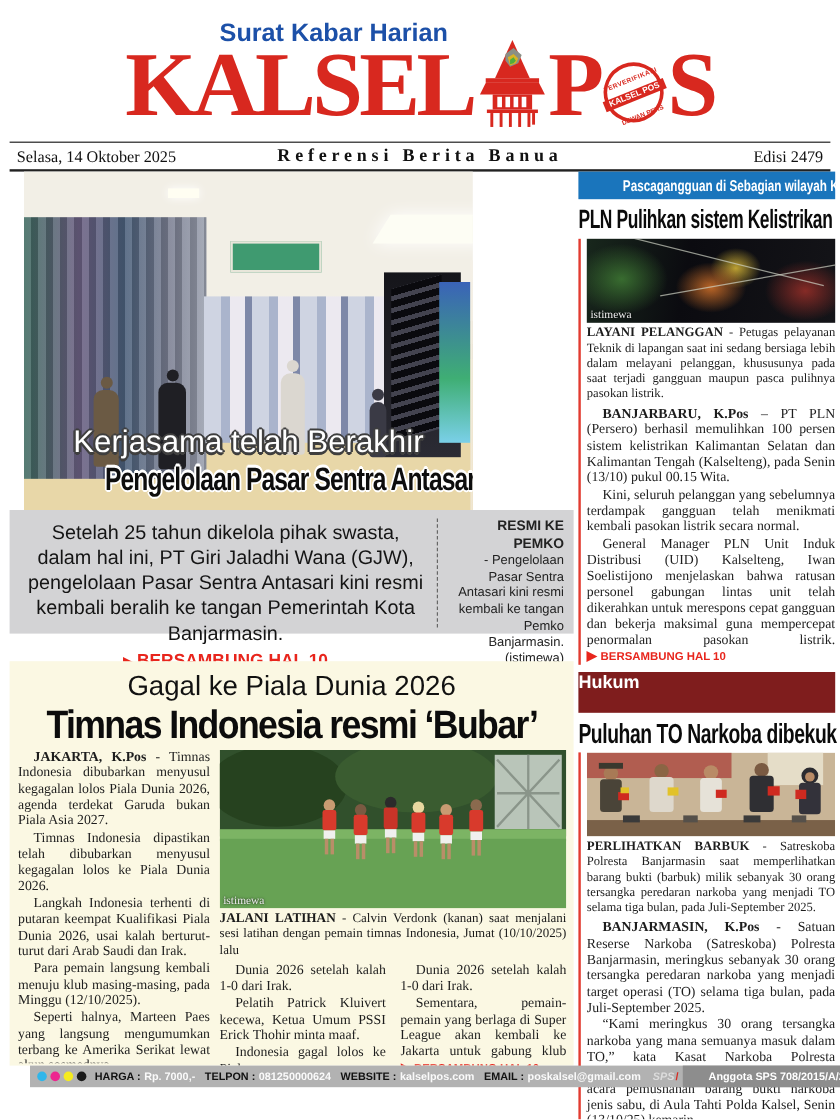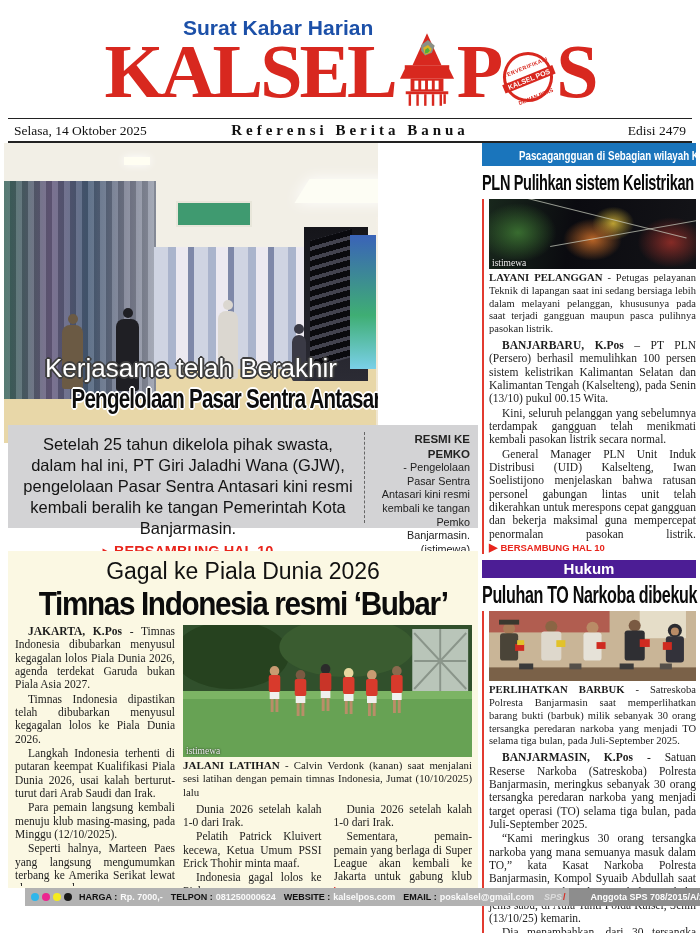--- a/index.html
+++ b/index.html
@@ -19,21 +19,21 @@
   .stamp .s2{display:block;background:#d8281f;color:#fff;font-size:7px;font-weight:bold;margin:2px -5px;padding:1px 0;}
   .stamp .s3{font-size:5.5px;font-weight:bold;margin-top:1px;}
   .rule1{position:absolute;top:118px;left:8px;width:684px;height:1px;background:#222;}
   .dateRow{position:absolute;top:121px;left:8px;width:684px;height:19px;font-size:13.5px;color:#111;}
   .dateRow .d{position:absolute;left:6px;top:2px;}
   .dateRow .s{position:absolute;left:0;top:1px;width:100%;text-align:center;font-weight:bold;font-size:15px;letter-spacing:4px;}
   .dateRow .e{position:absolute;right:6px;top:2px;}
   .rule2{position:absolute;top:141px;left:8px;width:684px;height:2px;background:#222;}
 
   
-  .mainPhoto{position:absolute;top:143px;left:4px;width:374px;height:300px;overflow:hidden;
+  .mainPhoto{position:absolute;top:143px;left:20px;width:374px;height:300px;overflow:hidden;
              background:linear-gradient(178deg,#f2efe6 0 44%,#ddd5c2 44% 50%,#cdc4ae 50% 54%,#e8d7a8 54% 100%);}
   .mp{position:absolute;}
   .mp-light1{top:36px;left:298px;width:92px;height:24px;background:#fdfdf4;transform:skewX(-32deg);box-shadow:0 0 14px #ffffff;}
   .mp-light2{top:14px;left:120px;width:26px;height:8px;background:#fffef2;box-shadow:0 0 8px #fff;}
   .mp-leftstall{top:38px;left:0;width:152px;height:218px;
      background:repeating-linear-gradient(90deg,rgba(255,255,255,.12) 0 6px,rgba(0,0,0,.14) 6px 12px),
                 linear-gradient(90deg,#3f6a60,#6b5f82 30%,#4a5f7a 55%,#7b7f92 80%,#9aa0ae);}
   .mp-greensign{top:58px;left:172px;width:72px;height:22px;background:#3f9a70;border:2px solid #e8e6da;}
   .mp-midracks{top:104px;left:150px;width:182px;height:122px;
      background:repeating-linear-gradient(90deg,#cfd4e2 0 14px,#aab4cc 14px 22px,#ece9f0 22px 34px,#7e88a8 34px 40px);}
@@ -109,21 +109,21 @@
      radial-gradient(30px 24px at 60% 35%,rgba(232,197,58,.8),transparent 70%),
      radial-gradient(48px 36px at 88% 62%,rgba(163,49,42,.8),transparent 70%),
      linear-gradient(100deg,#18271c,#0b0b10 40%,#141418);}
   .wire{position:absolute;height:1px;background:#cfd3c5;opacity:.7;}
   .wire1{top:18px;left:30px;width:170px;transform:rotate(14deg);}
   .wire2{top:34px;left:60px;width:150px;transform:rotate(-10deg);}
   .credit{position:absolute;left:3px;bottom:1px;color:#eee;font-size:9.5px;text-shadow:0 0 2px #000;}
   .sCaption{font-size:10.5px;line-height:1.22;text-align:justify;margin-top:2px;color:#1d1d1d;}
   .sCaption b{font-size:10.7px;}
   .sArticle{margin-top:3px;}
-  .redBar{height:18px;background:#4c1d95;color:#fff;text-align:center;line-height:23px;
+  .redBar{height:34px;background:#7f1d1d;color:#fff;text-align:left;line-height:23px;
           font:bold 15px "Liberation Sans",sans-serif;margin:6px 0 2px 0;}
   .contInline{font-family:"Liberation Sans",sans-serif;font-weight:bold;color:#e8251c;font-size:9.5px;white-space:nowrap;}
 
   
   .footer{position:absolute;top:888px;left:25px;width:684px;height:18px;background:#b2b2b2;
           display:flex;align-items:center;font-family:"Liberation Sans",sans-serif;font-size:9px;white-space:nowrap;}
   .dots{display:flex;gap:3px;margin:0 7px 0 6px;}
   .dot{width:8px;height:8px;border-radius:50%;}
   .dc{background:#2fb6ea;} .dm{background:#ec268f;} .dy{background:#f5eb1e;} .dk{background:#1a1a1a;}
   .fLabel{font-weight:bold;color:#111;}

